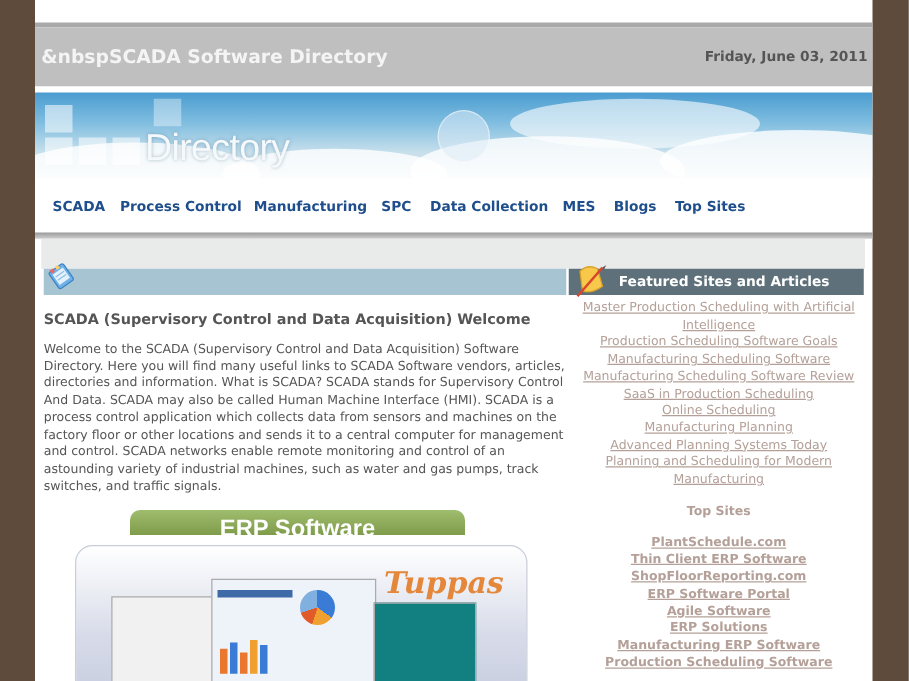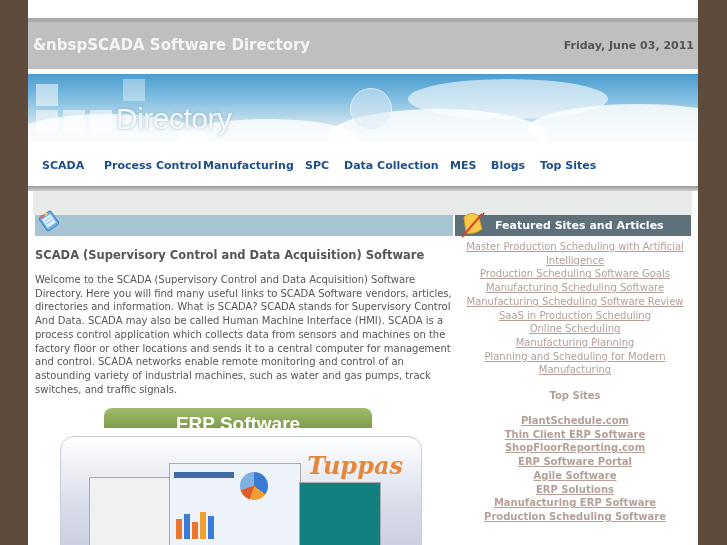--- a/index.html
+++ b/index.html
@@ -57,21 +57,21 @@
     <div class="sq" style="left:8px;top:10px;width:22px;height:22px;"></div>
     <div class="sq" style="left:8px;top:36px;width:22px;height:22px;"></div>
     <div class="sq" style="left:35px;top:36px;width:22px;height:22px;"></div>
     <div class="sq" style="left:62px;top:36px;width:22px;height:22px;"></div>
     <div class="sq" style="left:95px;top:5px;width:22px;height:22px;opacity:0.7;"></div>
     <div class="banner-word">Directory</div>
   </div>
 
   <div class="nav">
     <span class="nav-item" style="left:14px;">SCADA</span>
-    <span class="nav-item" style="left:76px;">Process Control</span>
+    <span class="nav-item" style="left:68px;">Process Control</span>
     <span class="nav-item" style="left:175px;text-align:center;">Manufacturing</span>
     <span class="nav-item" style="left:277px;">SPC</span>
     <span class="nav-item" style="left:316px;">Data Collection</span>
     <span class="nav-item" style="left:422px;">MES</span>
     <span class="nav-item" style="left:463px;">Blogs</span>
     <span class="nav-item" style="left:512px;">Top Sites</span>
   </div>
   <div class="nav-rule"></div>
   <div class="gray-band"></div>
 
@@ -89,21 +89,21 @@
 
   <div class="feat-bar">
     <span class="feat-title">Featured Sites and Articles</span>
   </div>
   <svg class="pencil-icon" viewBox="0 0 30 30">
     <path d="M6 8 Q12 2 20 6 L24 20 Q16 26 8 24 Z" fill="#f7c84a" stroke="#d9a227" stroke-width="1"></path>
     <line x1="24" y1="5" x2="4" y2="28" stroke="#d8452b" stroke-width="2"></line>
     <polygon points="24,5 27,3 25,7" fill="#555"></polygon>
   </svg>
 
-  <div class="main-h">SCADA (Supervisory Control and Data Acquisition) Software</div>
+  <div class="main-h">SCADA (Supervisory Control and Data Acquisition) Welcome</div>
   <p class="main-p">Welcome to the SCADA (Supervisory Control and Data Acquisition) Software Directory. Here you will find many useful links to SCADA Software vendors, articles, directories and information. What is SCADA? SCADA stands for Supervisory Control And Data. SCADA may also be called Human Machine Interface (HMI). SCADA is a process control application which collects data from sensors and machines on the factory floor or other locations and sends it to a central computer for management and control. SCADA networks enable remote monitoring and control of an astounding variety of industrial machines, such as water and gas pumps, track switches, and traffic signals.</p>
 
   <div class="erp">
     <div class="erp-body">
       <div class="tuppas">Tuppas</div>
       <div class="scr" style="left:28px;top:40px;width:80px;height:70px;"></div>
       <div class="scr" style="left:108px;top:26px;width:130px;height:90px;background:#eef3fa;">
         <div style="position:absolute;left:4px;top:8px;width:60px;height:6px;background:#3e6aa8;"></div>
         <div style="position:absolute;left:70px;top:8px;width:28px;height:28px;border-radius:50%;background:conic-gradient(#3a7bd5 0 35%,#f0a030 35% 55%,#e05a2a 55% 70%,#7fb0e0 70% 100%);"></div>
         <div style="position:absolute;left:6px;top:55px;width:6px;height:20px;background:#e9772d;"></div>
@@ -121,20 +121,21 @@
 
   <div class="sidebar">
     <div>
       <a class="feat-link">Master Production Scheduling with Artificial Intelligence</a>
       <a class="feat-link">Production Scheduling Software Goals</a>
       <a class="feat-link">Manufacturing Scheduling Software</a>
       <a class="feat-link">Manufacturing Scheduling Software Review</a>
       <a class="feat-link">SaaS in Production Scheduling</a>
       <a class="feat-link">Online Scheduling</a>
       <a class="feat-link">Manufacturing Planning</a>
+      <a class="feat-link">Advanced Planning Systems Today</a>
       <a class="feat-link">Planning and Scheduling for Modern Manufacturing</a>
     </div>
     <span class="top-h">Top Sites</span>
     <div>
       <a class="top-link">PlantSchedule.com</a>
       <a class="top-link">Thin Client ERP Software</a>
       <a class="top-link">ShopFloorReporting.com</a>
       <a class="top-link">ERP Software Portal</a>
       <a class="top-link">Agile Software</a>
       <a class="top-link">ERP Solutions</a>

